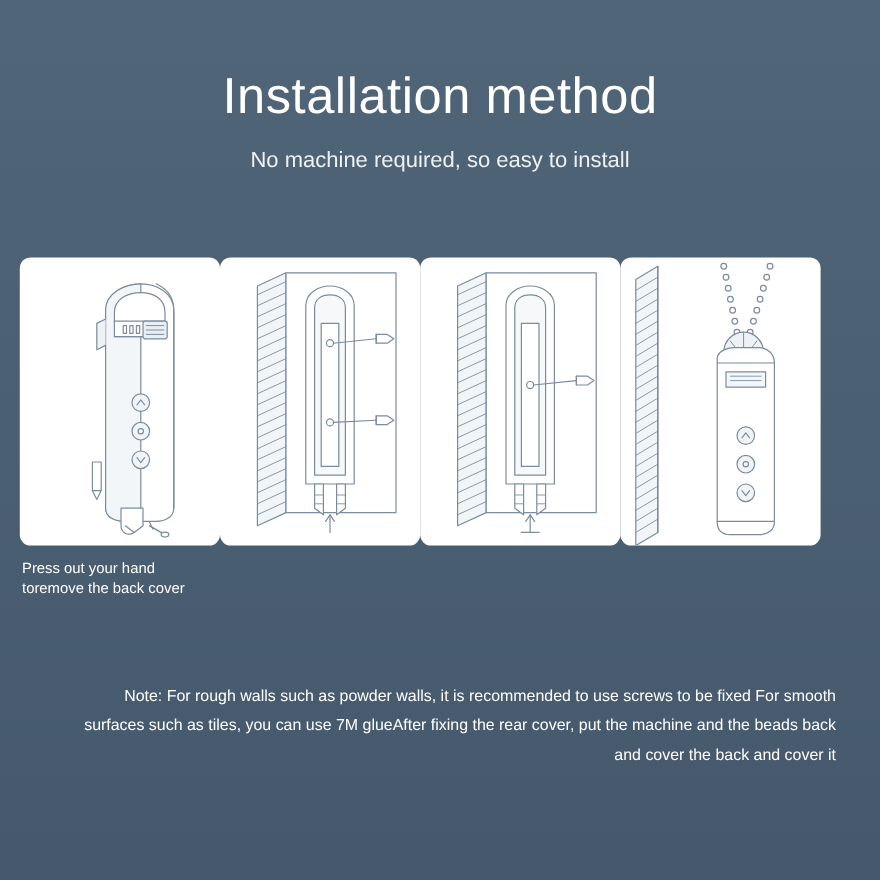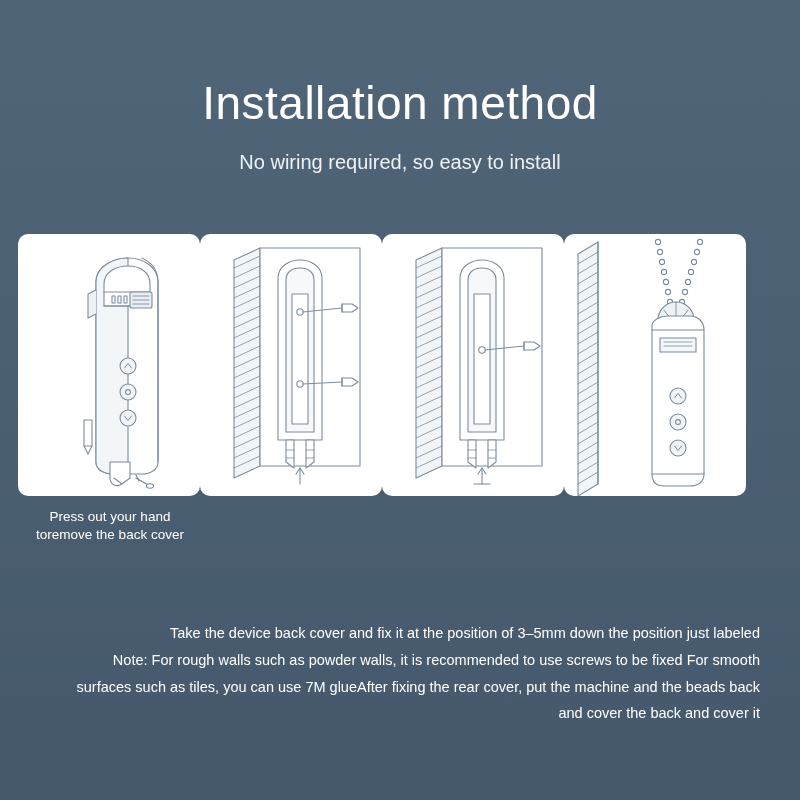--- a/index.html
+++ b/index.html
@@ -20,39 +20,38 @@
     position: relative;
     background: linear-gradient(180deg, #516579 0%, #4b5f72 50%, #46596c 100%);
   }
   .title {
     text-align: center;
     color: #ffffff;
     font-size: 46px;
     font-weight: normal;
     letter-spacing: 0.5px;
     margin: 0;
-    padding-top: 78px;
+    padding-top: 62px;
     line-height: 1.1;
   }
   .subtitle {
     text-align: center;
     color: #eef2f5;
     font-size: 20px;
     font-weight: normal;
     margin: 0;
     padding-top: 22px;
   }
   .cards {
     position: absolute;
     top: 234px;
     left: 18px;
     width: 604px;
     display: flex;
     justify-content: space-between;
-    text-align: center;
   }
   .card-wrap {
     width: 182px;
   }
   .card {
     width: 182px;
     height: 262px;
     background: #ffffff;
     border-radius: 10px;
     position: relative;
@@ -78,21 +77,21 @@
   .bottom-text .line1 { display: block; }
   .bottom-text .line2 { display: block; }
   svg { display: block; }
 </style>
 </head>
 <body>
 
 <div class="page">
 
   <h1 class="title">Installation method</h1>
-  <p class="subtitle">No wiring required, so easy to install</p>
+  <p class="subtitle">No machine required, so easy to install</p>
 
   <div class="cards">
 
     <div class="card-wrap">
       <div class="card">
         <svg width="182" height="262" viewBox="0 0 182 262">
           <g fill="none" stroke="#7b8c9d" stroke-width="1.1" stroke-linejoin="round" stroke-linecap="round">
 
             <path d="M78 48 C78 32 96 24 110 24 C124 24 140 32 140 48 L140 228 C140 236 132 240 124 240 L96 240 C86 240 78 236 78 228 Z" fill="#ffffff"></path>
 
@@ -246,17 +245,16 @@
 
             <path d="M88 240 L140 240"></path>
           </g>
         </svg>
       </div>
     </div>
 
   </div>
 
   <div class="bottom-text">
-    <span class="line1">Take the device back cover and fix it at the position of 3–5mm down the position just labeled</span>
     <span class="line2">Note: For rough walls such as powder walls, it is recommended to use screws to be fixed For smooth surfaces such as tiles, you can use 7M glueAfter fixing the rear cover, put the machine and the beads back and cover the back and cover it</span>
   </div>
 
 </div>
 
 </body></html>

